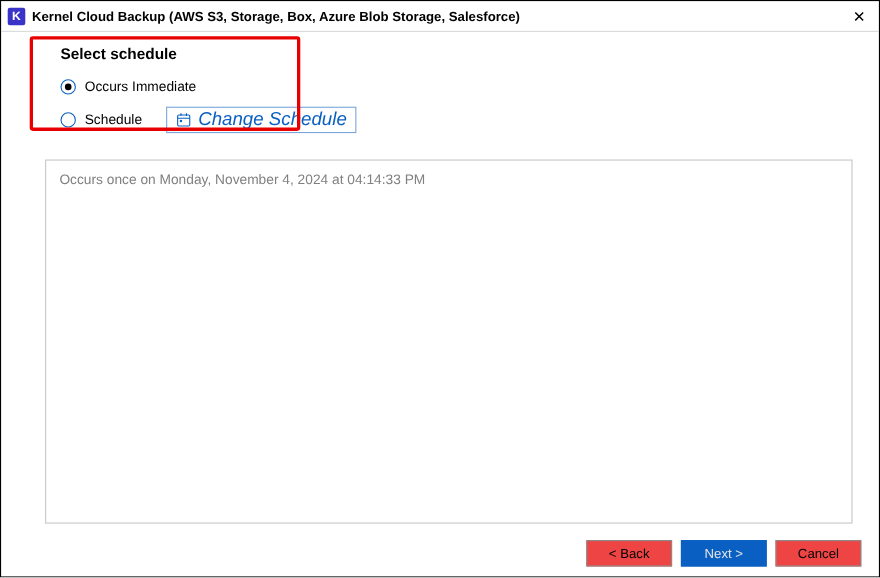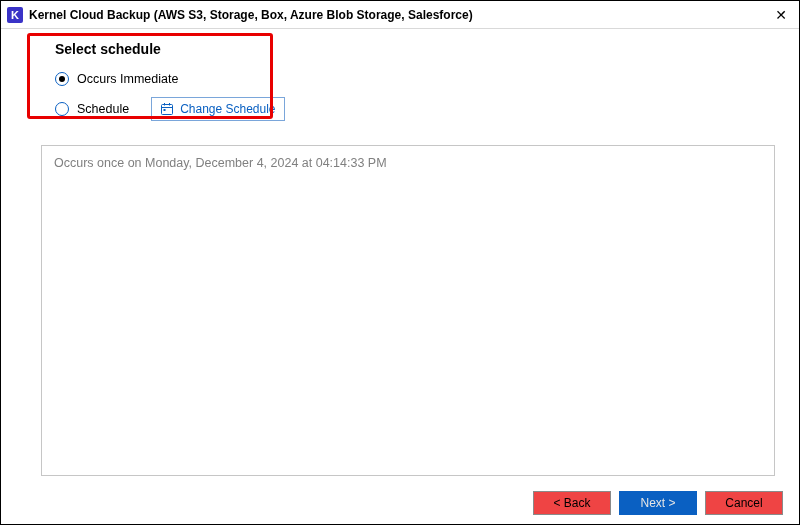--- a/index.html
+++ b/index.html
@@ -90,21 +90,22 @@
   .radio-label { font-size: 12.5px; }
   .change-btn {
     margin-left: 22px;
     height: 24px;
     padding: 0 8px;
     border: 1px solid #7aa6da;
     background: #fff;
     color: #0a60c2;
     display: inline-flex; align-items: center; gap: 6px;
     cursor: pointer;
-    font-size: 12px;
+    font-size: 17px;
+    font-style: italic;
   }
   .change-btn .cal-icon {
     display: inline-flex;
   }
   .schedule-panel {
     margin-top: 14px;
     flex: 1;
     border: 1px solid #c6c6c6;
     padding: 10px 12px;
     color: #808080;
@@ -172,21 +173,21 @@
               <line x1="9.5" y1="1" x2="9.5" y2="3.5" stroke="#0a60c2" stroke-width="1"></line>
               <rect x="3.5" y="7" width="2" height="2" fill="#0a60c2"></rect>
             </svg>
           </span>
           <span>Change Schedule</span>
         </button>
       </div>
     </div>
 
     <div class="schedule-panel">
-      <span>Occurs once on Monday, December 4, 2024 at 04:14:33 PM</span>
+      <span>Occurs once on Monday, November 4, 2024 at 04:14:33 PM</span>
     </div>
 
   </div>
 
   <div class="footer">
     <button type="button" class="btn">&lt; Back</button>
     <button type="button" class="btn primary">Next &gt;</button>
     <button type="button" class="btn">Cancel</button>
   </div>
 

